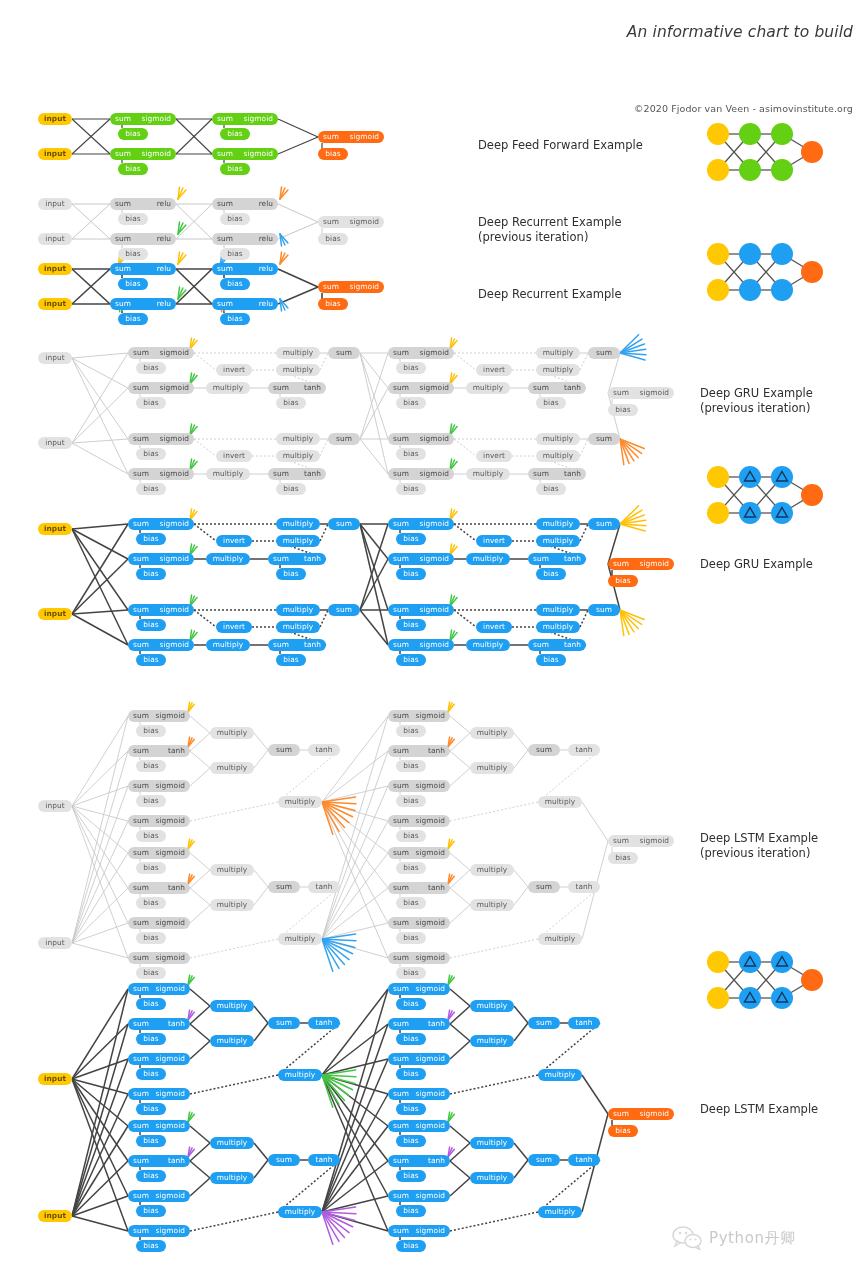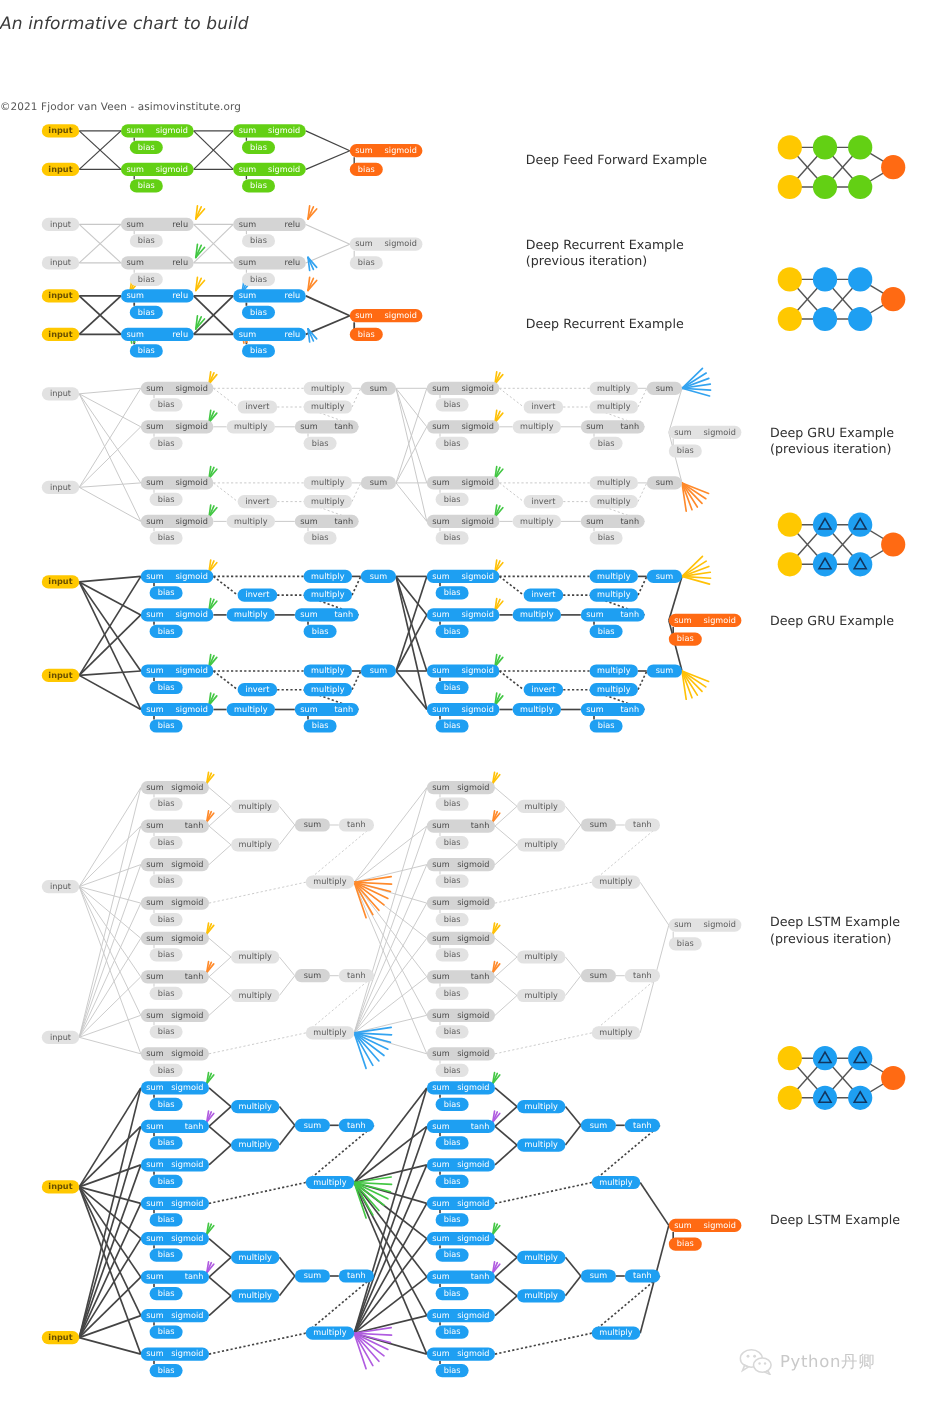--- a/index.html
+++ b/index.html
@@ -1,21 +1,21 @@
 <!DOCTYPE html>
 <html><head>
 <meta charset="utf-8">
 <style>
   html,body{margin:0;padding:0;background:#ffffff;}
   body{width:853px;height:1280px;position:relative;overflow:hidden;
        font-family:"DejaVu Sans","Liberation Sans",sans-serif;color:#2b2b2b;}
   #root{position:relative;width:853px;height:1280px;}
 
   
-  .hdr{position:absolute;left:0;right:0;text-align:left;}
+  .hdr{position:absolute;left:0;right:0;text-align:right;margin-top:11px;}
   .hdr-sub{top:12px;font-style:italic;font-size:15.5px;color:#3a3a3a;letter-spacing:.1px;}
   .hdr-title{top:32px;font-size:47px;font-weight:bold;letter-spacing:-1.2px;color:#111;line-height:1.05;}
   .hdr-credit{top:92px;font-size:9.5px;color:#555;letter-spacing:.1px;}
 
   
   svg#wire{position:absolute;left:0;top:0;width:853px;height:1280px;overflow:visible;}
 
   
   .pill{position:absolute;border-radius:9px;height:12px;line-height:12px;
         font-size:7.4px;white-space:nowrap;box-sizing:border-box;
@@ -39,21 +39,21 @@
   .watermark{position:absolute;display:flex;align-items:center;gap:7px;
              color:#cfcfcf;font-size:15px;letter-spacing:.6px;}
   .wm-txt{color:#c9c9c9;}
 </style>
 </head>
 <body>
 
 <div id="root">
 
   <div class="hdr hdr-sub">An informative chart to build</div>
-  <div class="hdr hdr-credit">©2021 Fjodor van Veen - asimovinstitute.org</div>
+  <div class="hdr hdr-credit">©2020 Fjodor van Veen - asimovinstitute.org</div>
 
   <svg id="wire" viewBox="0 0 853 1280">
       <line x1="122" y1="125" x2="122" y2="128" stroke="#444444" stroke-width="1.2"></line>
       <line x1="122" y1="160" x2="122" y2="163" stroke="#444444" stroke-width="1.2"></line>
       <line x1="224" y1="125" x2="224" y2="128" stroke="#444444" stroke-width="1.2"></line>
       <line x1="224" y1="160" x2="224" y2="163" stroke="#444444" stroke-width="1.2"></line>
       <line x1="322" y1="143" x2="322" y2="150" stroke="#444444" stroke-width="1.2"></line>
       <line x1="72" y1="119" x2="110" y2="119" stroke="#444444" stroke-width="1.1"></line>
       <line x1="72" y1="119" x2="110" y2="154" stroke="#444444" stroke-width="1.1"></line>
       <line x1="72" y1="154" x2="110" y2="119" stroke="#444444" stroke-width="1.1"></line>

